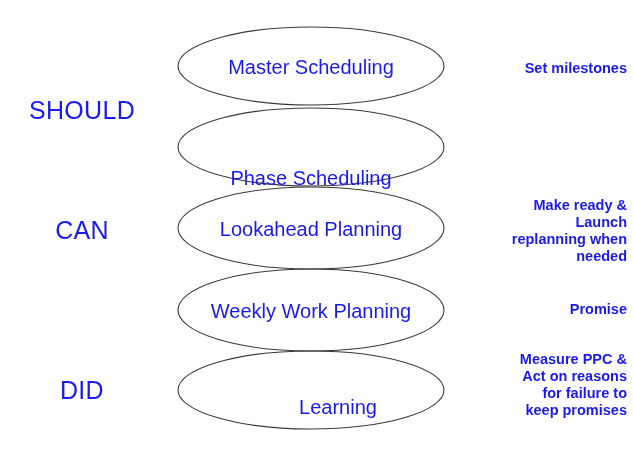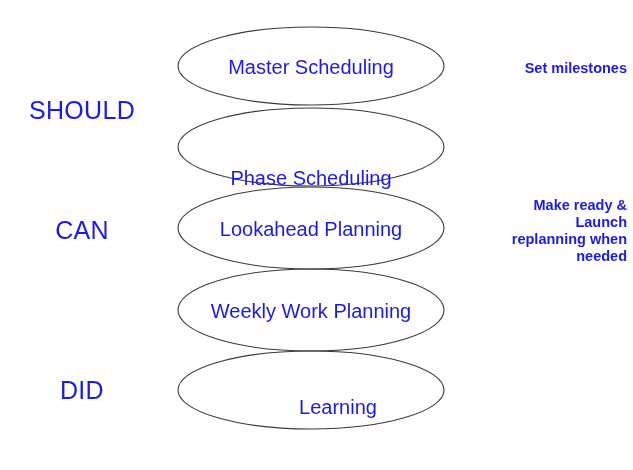--- a/index.html
+++ b/index.html
@@ -113,14 +113,19 @@
 
   <div class="stage-label" style="left:82px; top:110px;">SHOULD</div>
   <div class="stage-label" style="left:82px; top:230px;">CAN</div>
   <div class="stage-label" style="left:82px; top:390px;">DID</div>
 
   <div class="annotation" style="left:492px; top:60px;">Set milestones</div>
   <div class="annotation" style="left:492px; top:197px;">Make ready &amp;
 Launch
 replanning when
 needed</div>
+  <div class="annotation" style="left:492px; top:301px;">Promise</div>
+  <div class="annotation" style="left:492px; top:351px;">Measure PPC &amp;
+Act on reasons
+for failure to
+keep promises</div>
 
 </div>
 
 </body></html>

